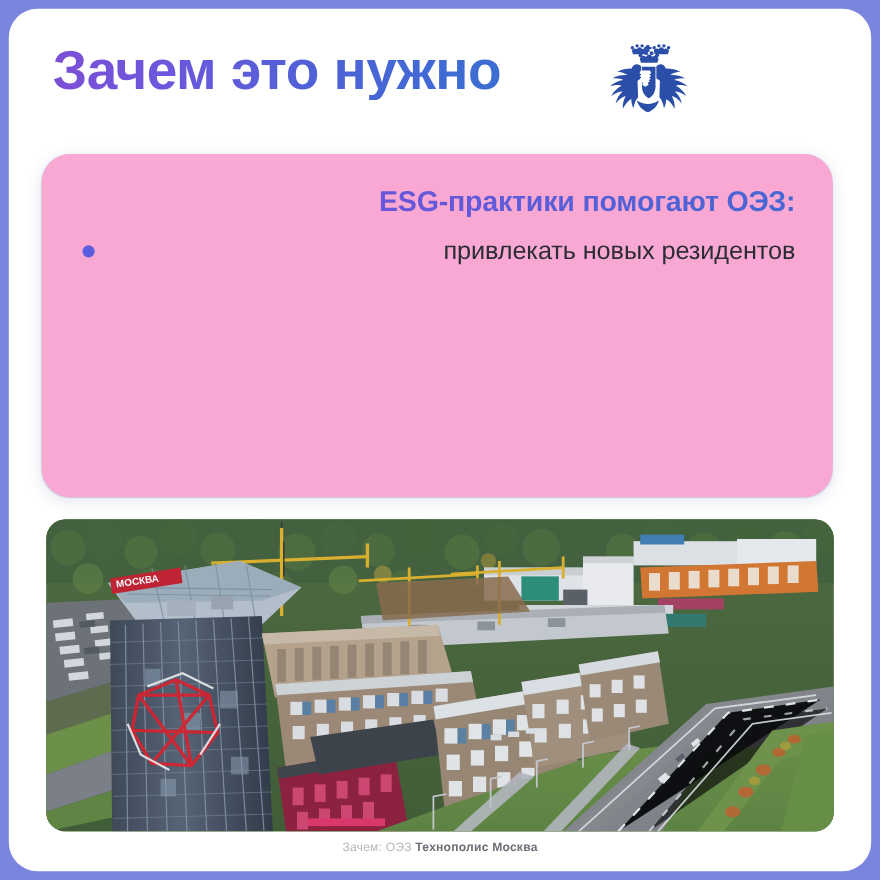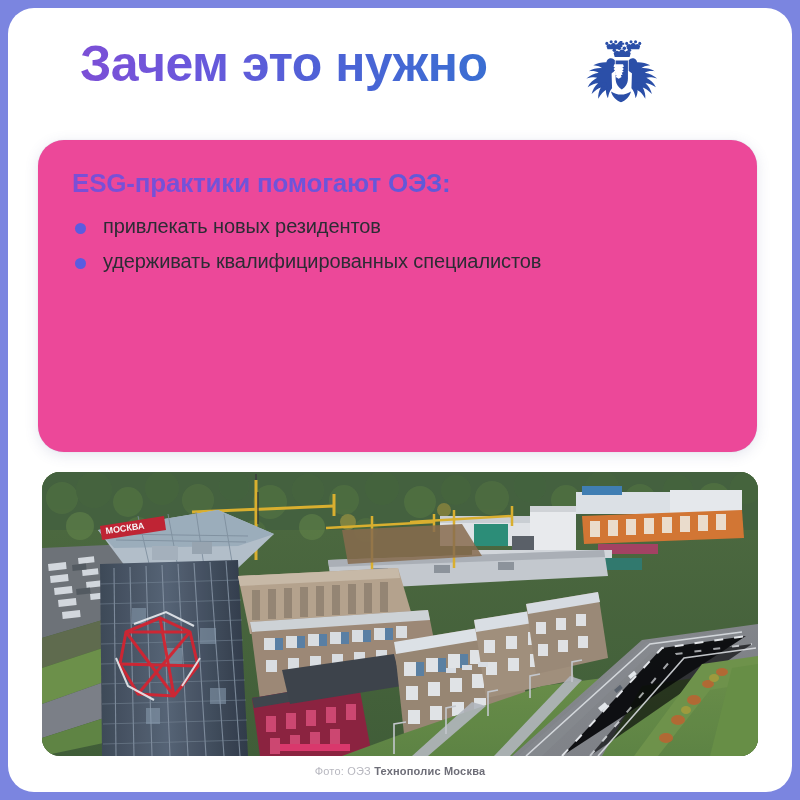--- a/index.html
+++ b/index.html
@@ -32,21 +32,20 @@
     overflow: hidden;
     box-sizing: border-box;
   }
 
   
   .header {
     position: absolute;
     left: 0; top: 0;
     width: 648px;
     height: 122px;
-    margin-left: 32px;
   }
   .page-title {
     position: absolute;
     left: 40px;
     top: 30px;
     font-size: 50px;
     font-weight: bold;
     letter-spacing: -0.5px;
     line-height: 1.05;
     background: linear-gradient(90deg, #7c4fd6 0%, #6a58dc 28%, #4e62d6 60%, #3a6ed2 100%);
@@ -65,25 +64,26 @@
   }
   .emblem svg { display:block; width:100%; height:100%; }
 
   
   .content-card {
     position: absolute;
     left: 30px;
     top: 132px;
     width: 719px;
     height: 312px;
-    background: #ec4899;
+    background: #f9a8d4;
     border-radius: 26px;
     box-shadow: 0 3px 14px rgba(90,95,150,0.16), 0 0 1px rgba(90,95,150,0.25);
     box-sizing: border-box;
     padding: 28px 34px 26px 34px;
+    text-align: right;
   }
   .card-heading {
     font-size: 26px;
     font-weight: bold;
     letter-spacing: -0.2px;
     margin: 0 0 14px 0;
     background: linear-gradient(90deg, #7b4fd6 0%, #6b55da 40%, #5360d6 75%, #4668d2 100%);
     -webkit-background-clip: text;
     background-clip: text;
     color: transparent;
@@ -92,21 +92,21 @@
   }
   .bullet-list {
     list-style: none;
     margin: 0;
     padding: 0;
   }
   .bullet-item {
     position: relative;
     padding-left: 31px;
     margin-bottom: 9px;
-    font-size: 20px;
+    font-size: 23px;
     line-height: 1.30;
     color: #2c2c34;
     letter-spacing: -0.1px;
   }
   .bullet-item:last-child { margin-bottom: 0; }
   .bullet-dot {
     position: absolute;
     left: 3px;
     top: 10px;
     width: 11px;
@@ -199,24 +199,20 @@
       </div>
     </div>
 
     <div class="content-card">
       <div class="card-heading">ESG-практики помогают ОЭЗ:</div>
 
       <ul class="bullet-list">
         <li class="bullet-item">
           <span class="bullet-dot"></span>
           <span>привлекать новых резидентов</span>
-        </li>
-        <li class="bullet-item">
-          <span class="bullet-dot"></span>
-          <span>удерживать квалифицированных специалистов</span>
         </li>
       </ul>
     </div>
 
     <div class="photo-frame">
       <svg viewBox="0 0 716 284" preserveAspectRatio="xMidYMid slice" xmlns="http://www.w3.org/2000/svg" aria-hidden="true">
         <defs>
           <linearGradient id="skyForest" x1="0" y1="0" x2="0" y2="1">
             <stop offset="0%" stop-color="#4d6b3c"></stop>
             <stop offset="100%" stop-color="#3f5c33"></stop>
@@ -566,18 +562,18 @@
           <rect x="404" y="196" width="10" height="5"></rect>
             <rect x="420" y="193" width="10" height="5"></rect>
           <rect x="436" y="190" width="10" height="5"></rect>
         </g>
 
         <rect x="0" y="0" width="716" height="284" fill="#6b7fa0" opacity="0.05"></rect>
       </svg>
     </div>
 
     <div class="photo-caption">
-      <span>Фото: ОЭЗ</span>
+      <span>Зачем: ОЭЗ</span>
       <span class="cap-strong">Технополис Москва</span>
     </div>
 
   </div>
 </div>
 
 </body></html>

